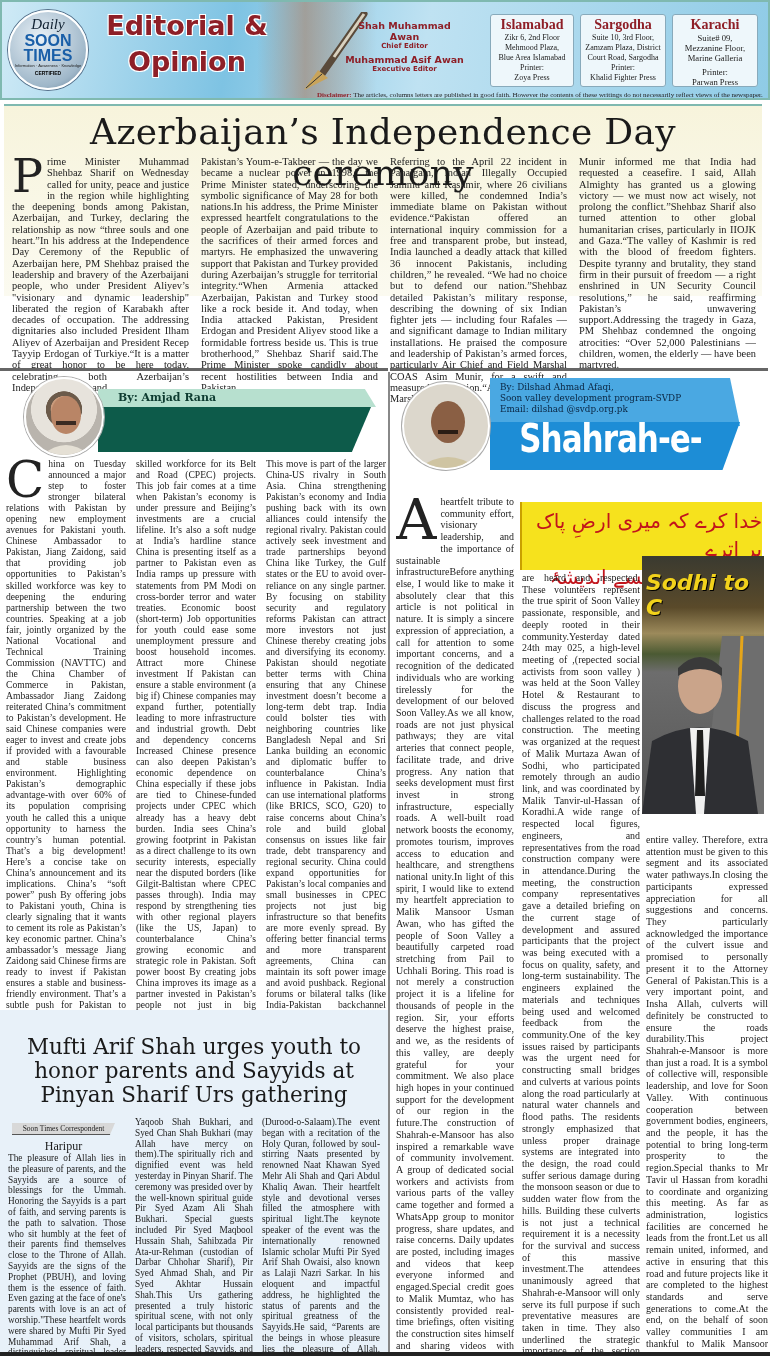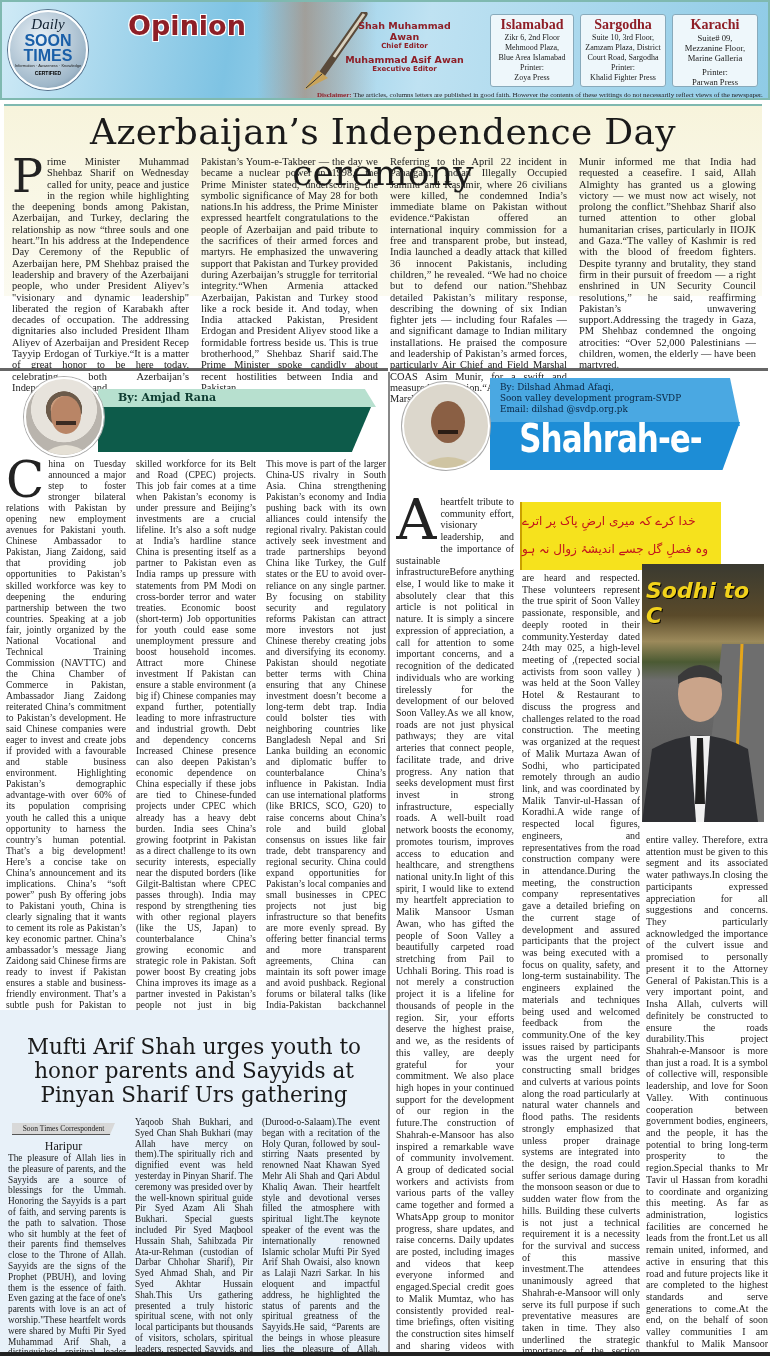--- a/index.html
+++ b/index.html
@@ -45,39 +45,40 @@
 .place{position:absolute;left:12px;top:129px;width:103px;text-align:center;font-size:12px}
 .cols3b{position:absolute;left:8px;top:107px;width:372px;display:flex;gap:9px}
 .cols3b .col{font-size:9.3px;line-height:10.8px}
 
 .op3{position:absolute;left:390px;top:372px;width:380px;height:984px}
 .banner-blue{position:absolute;left:100px;top:6px;width:250px;height:48px;background:#4aa8e2;clip-path:polygon(0 0,96% 0,100% 100%,0 100%)}
 .banner-blue2{position:absolute;left:100px;top:50px;width:250px;height:48px;background:#1d8dd6;clip-path:polygon(0 0,100% 0,93% 100%,0 100%)}
 .byline3{position:absolute;left:110px;top:10px;font-size:8.8px;line-height:11px;color:#0a2440;font-family:"DejaVu Serif",serif}
 .head3{position:absolute;left:108px;top:50px;width:225px;text-align:center;font-family:"DejaVu Sans",sans-serif;font-weight:bold;font-size:31px;color:#fff;letter-spacing:-1px;transform:scaleY(1.25);line-height:42px}
 .sub3{position:absolute;left:40px;top:100px;width:320px;text-align:center;font-style:italic;font-weight:bold;font-size:13.6px;line-height:15.5px;color:#111}
-.urdu{position:absolute;left:130px;top:130px;width:201px;height:68px;background:#f6e21d;border-left:2px solid #c9a000;color:#c2141c;font-size:12px;line-height:28px;text-align:left;direction:rtl;font-family:"DejaVu Sans",sans-serif;padding-top:5px}
-.photo{position:absolute;left:252px;top:192px;width:122px;height:258px;background:linear-gradient(180deg,#3a3a30 0%,#5a4a2a 20%,#9c8a5b 30%,#4b5a33 38%,#6d6d6d 45%,#555 100%);overflow:hidden}
+.urdu{position:absolute;left:130px;top:130px;width:242px;height:68px;background:#f6e21d;border-left:2px solid #c9a000;color:#c2141c;font-size:20px;line-height:28px;text-align:right;direction:rtl;font-family:"DejaVu Sans",sans-serif;padding-top:5px}
+.photo{position:absolute;left:252px;top:184px;width:122px;height:258px;background:linear-gradient(180deg,#3a3a30 0%,#5a4a2a 20%,#9c8a5b 30%,#4b5a33 38%,#6d6d6d 45%,#555 100%);overflow:hidden}
 .cols3c{position:absolute;left:6px;top:124px;width:372px}
 .c3col{position:absolute;font-size:9.95px;line-height:11.72px;text-align:justify;color:#222}
 .bottomline{position:absolute;left:0;top:1352px;width:770px;height:4px;background:#222}
 </style>
 </head>
 <body>
 
 <div class="masthead">
   <div class="penarea"></div>
   <div class="logo">
     <div class="l1">Daily</div>
     <div class="l2">SOON</div>
     <div class="l3">TIMES</div>
     <div class="l4">Information · Awareness · Knowledge</div>
     <div class="l5">CERTIFIED</div>
   </div>
   <div class="title-ed">
+    <div>Editorial &amp;</div>
     <div>Opinion</div>
   </div>
   <svg class="pen" viewBox="0 0 90 80">
     <line x1="82" y1="2" x2="40" y2="62" stroke="#5a4a3a" stroke-width="7" stroke-linecap="round"></line>
     <line x1="82" y1="2" x2="52" y2="45" stroke="#d9d2c0" stroke-width="3"></line>
     <polygon points="36,58 46,66 22,78" fill="#c9a45a"></polygon>
     <line x1="40" y1="62" x2="24" y2="76" stroke="#333" stroke-width="1"></line>
   </svg>
   <div class="editors">
     <div class="n">Shah Muhammad Awan</div>

